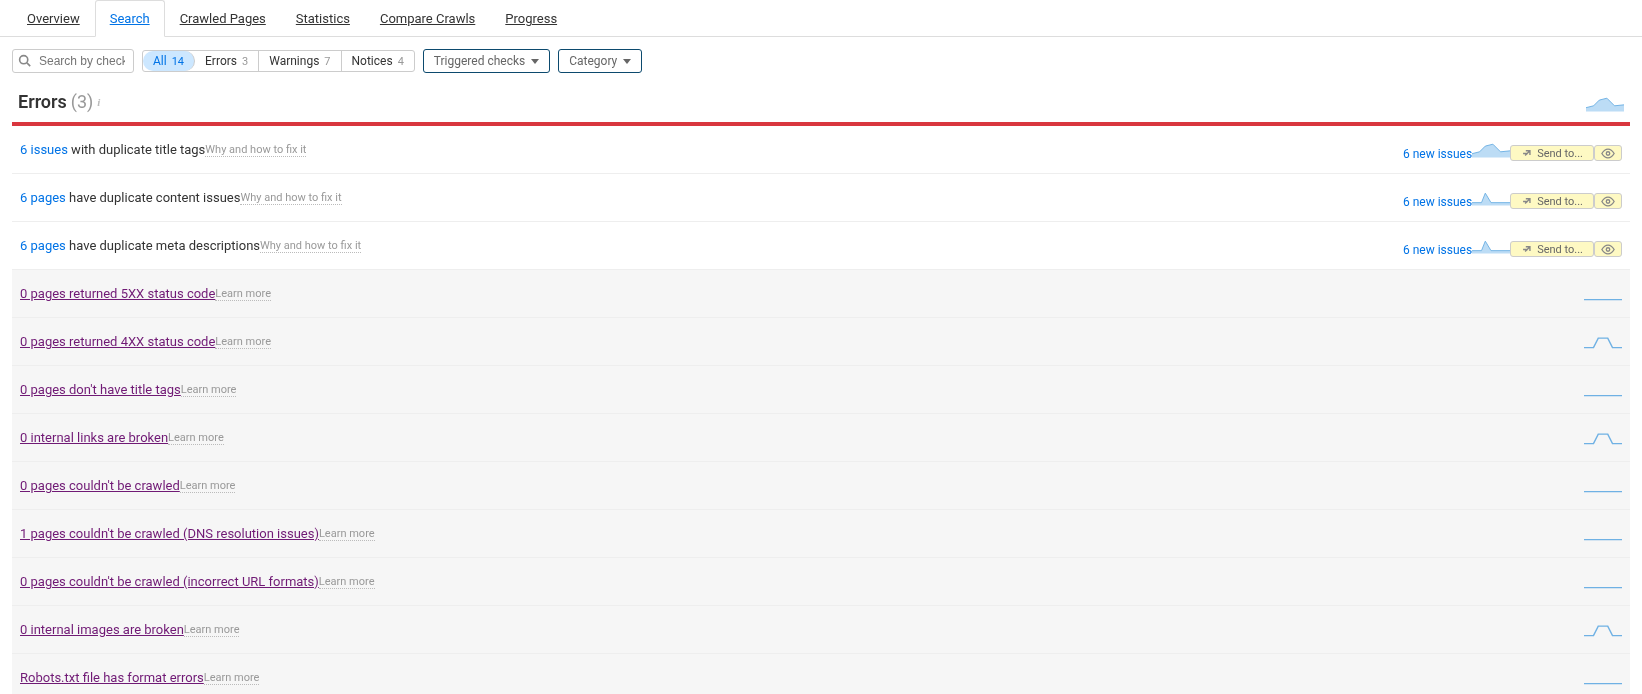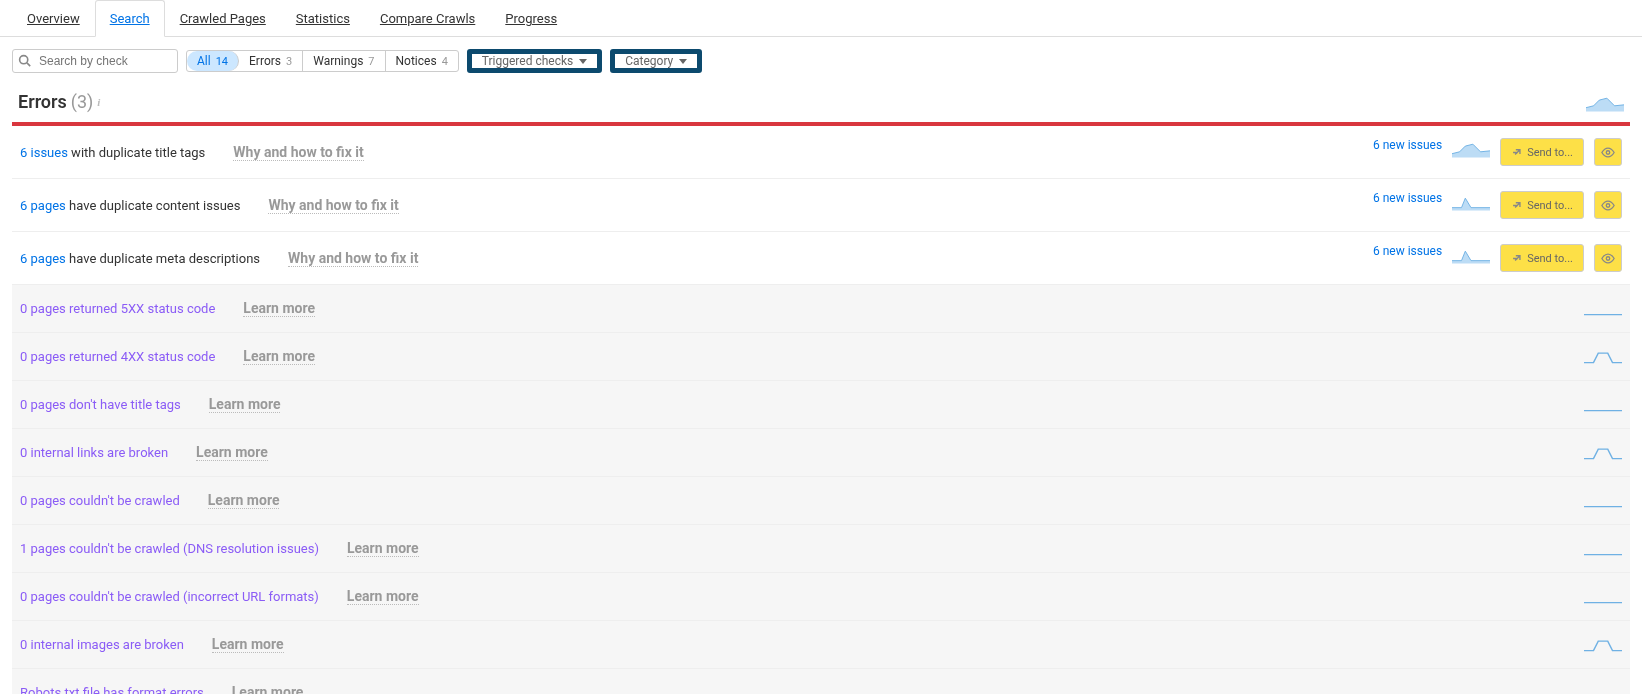--- a/index.html
+++ b/index.html
@@ -4,54 +4,54 @@
 <style>
   * { box-sizing: border-box; margin: 0; padding: 0; }
   body { font-family: -apple-system, BlinkMacSystemFont, "Segoe UI", Roboto, Arial, sans-serif; background: #fff; color: #333; font-size: 13px; }
   
   .tabs { display: flex; border-bottom: 1px solid #ddd; padding: 0 12px; }
   .tab { padding: 10px 14px; color: #333; cursor: pointer; border: 1px solid transparent; border-bottom: none; margin-bottom: -1px; text-decoration: underline; }
   .tab.active { color: #0073e6; border-color: #ddd; border-bottom: 1px solid #fff; background: #fff; border-radius: 3px 3px 0 0; }
   
   .filter-bar { display: flex; align-items: center; gap: 8px; padding: 12px; }
   .search-box { position: relative; }
-  .search-box input { width: 166px; padding: 4px 8px 4px 26px; border: 1px solid #ccc; border-radius: 3px; font-size: 12px; height: 24px; }
+  .search-box input { width: 122px; padding: 4px 8px 4px 26px; border: 1px solid #ccc; border-radius: 3px; font-size: 12px; height: 24px; }
   .search-box svg { position: absolute; left: 6px; top: 5px; }
   
   .pill-group { display: flex; border: 1px solid #ccc; border-radius: 3px; overflow: hidden; }
   .pill { padding: 3px 10px; font-size: 12px; color: #333; border-right: 1px solid #ccc; cursor: pointer; display: flex; align-items: center; gap: 5px; }
   .pill:last-child { border-right: none; }
   .pill.active { background: #cce7ff; color: #0073e6; border-radius: 10px; }
   .pill .count { color: #999; font-size: 11px; }
   .pill.active .count { color: #0073e6; }
   
-  .dropdown-btn { padding: 3px 10px; font-size: 12px; border: 5px solid #0c4a6e; border-radius: 3px; background: #fff; cursor: pointer; display: flex; align-items: center; gap: 6px; color: #666; height: 24px; }
+  .dropdown-btn { padding: 3px 10px; font-size: 12px; border: 1px solid #0c4a6e; border-radius: 3px; background: #fff; cursor: pointer; display: flex; align-items: center; gap: 6px; color: #666; height: 24px; }
   
   .section-header { display: flex; align-items: center; justify-content: space-between; padding: 6px 18px 10px; }
   .section-title { font-size: 18px; font-weight: 600; color: #333; display: flex; align-items: center; gap: 4px; }
   .section-title .muted { color: #999; font-weight: 400; }
   .info-icon { color: #bbb; font-size: 11px; font-style: italic; font-family: serif; }
   
   .red-bar { height: 4px; background: #d9363e; margin: 0 12px; }
   
   .issue-list { margin: 0 12px; }
   .issue-row { display: flex; align-items: center; padding: 12px 8px; border-bottom: 1px solid #eee; background: #fff; }
   .issue-row.zero { background: #f6f6f6; }
-  .issue-left { flex: 1; display: flex; align-items: center; gap: 28px; flex-wrap: wrap; }
+  .issue-left { flex: 1; display: flex; align-items: center; gap: 0; flex-wrap: wrap; }
   .issue-title { font-size: 13px; }
   .issue-title .link-blue { color: #0073e6; }
-  .issue-title .green { color: #8b5cf6; }
-  .help-link { font-size: 14px; color: #999; text-decoration: none; border-bottom: 1px dotted #bbb; cursor: pointer; font-weight: bold; }
-  
-  .issue-right { display: flex; align-items: flex-start; gap: 10px; }
+  .issue-title .green { color: #701a75; text-decoration: underline; }
+  .help-link { font-size: 11px; color: #999; text-decoration: none; border-bottom: 1px dotted #bbb; cursor: pointer; }
+  
+  .issue-right { display: flex; align-items: flex-end; }
   .new-issues { color: #0073e6; font-size: 12px; }
   
   .spark { width: 38px; height: 20px; }
   
-  .btn { padding: 3px 10px; font-size: 11px; border: 1px solid #ccc; border-radius: 3px; background: #fde047; cursor: pointer; display: flex; align-items: center; gap: 5px; color: #666; height: 28px; }
+  .btn { padding: 3px 10px; font-size: 11px; border: 1px solid #ccc; border-radius: 3px; background: #fef9c3; cursor: pointer; display: flex; align-items: center; gap: 5px; color: #666; height: 16px; }
   .btn.icon-only { padding: 3px 6px; }
   
   .chev { width: 0; height: 0; border-left: 4px solid transparent; border-right: 4px solid transparent; border-top: 5px solid #666; display: inline-block; }
 </style>
 </head>
 <body>
 
 <div class="tabs" id="tabs">
     <div class="tab">Overview</div>
     <div class="tab active">Search</div>

